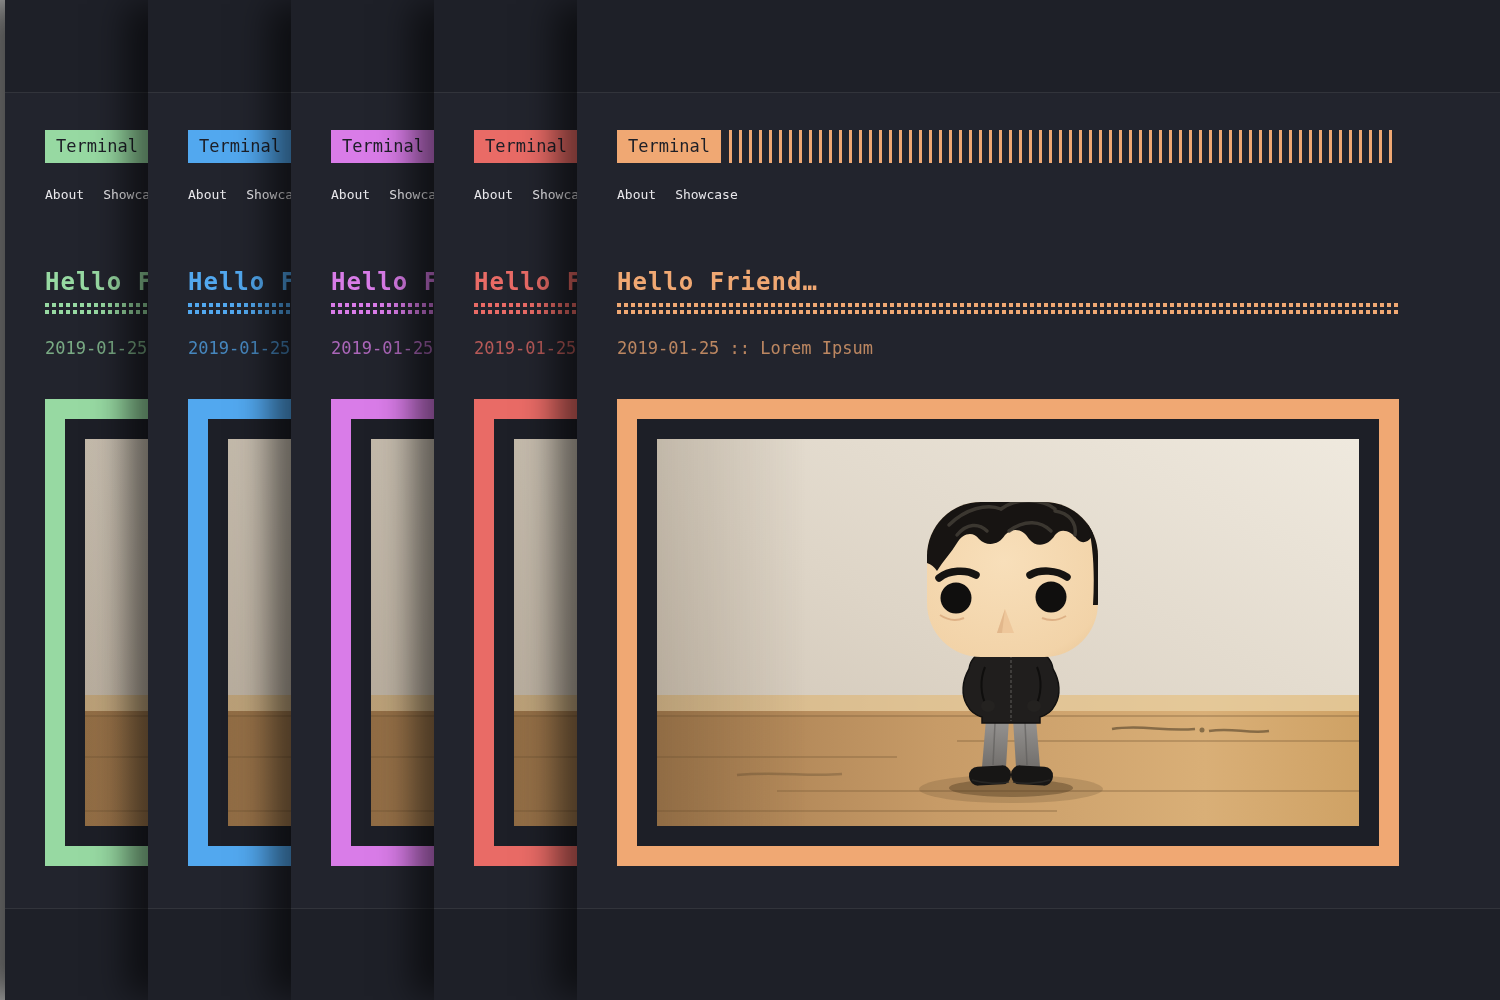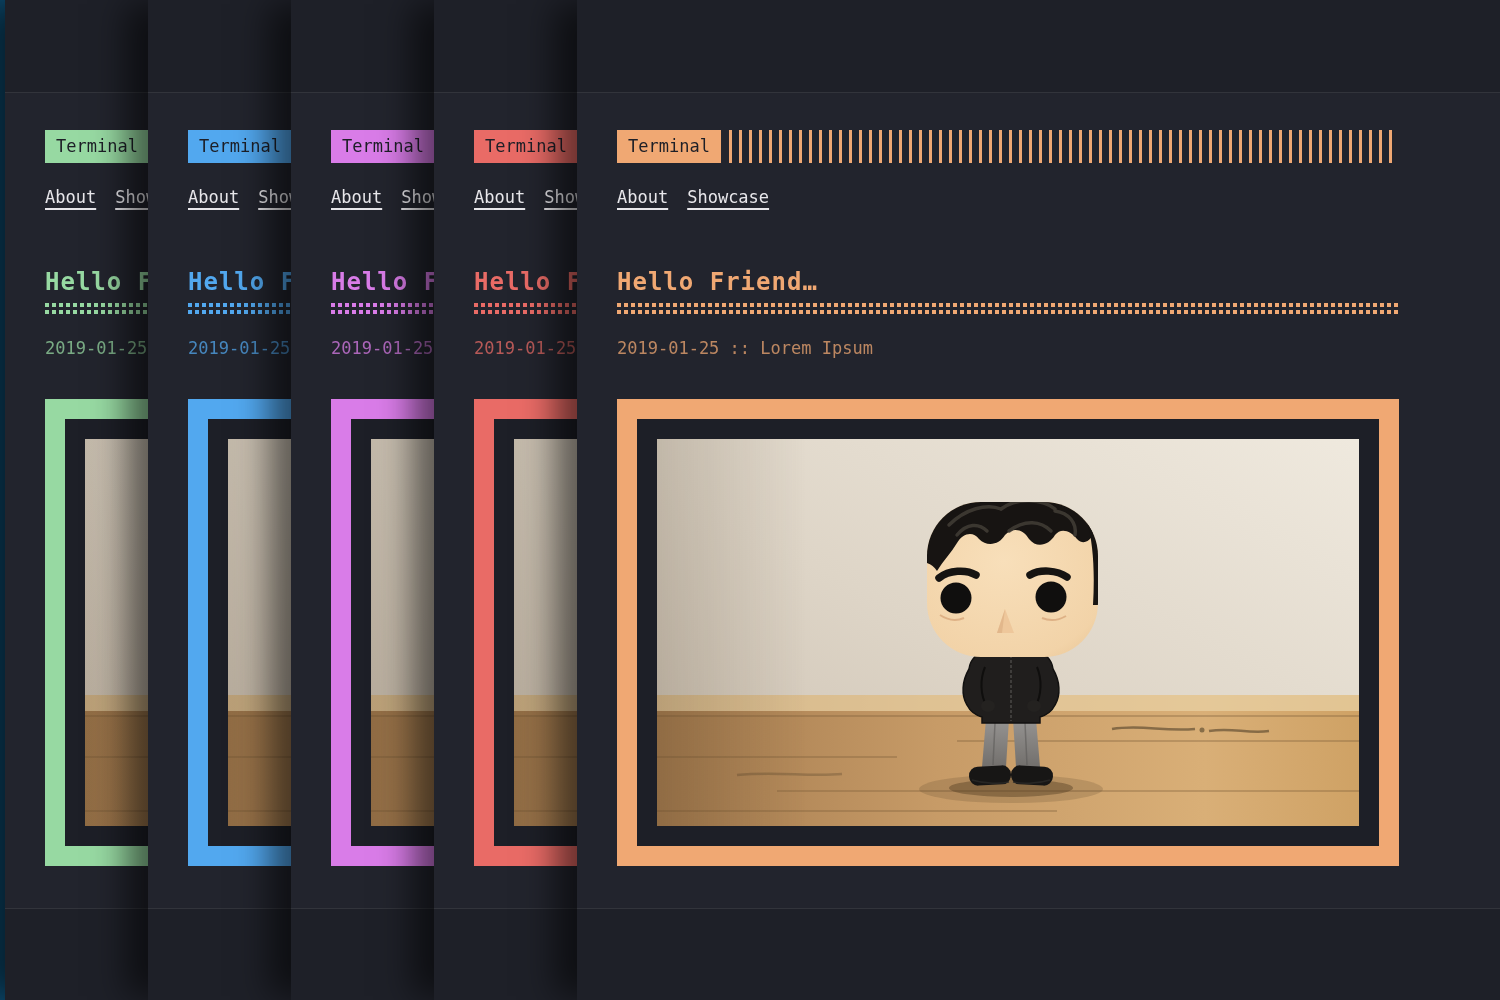--- a/index.html
+++ b/index.html
@@ -1,18 +1,18 @@
 <!DOCTYPE html>
 <html><head>
 <meta charset="utf-8">
 <style>
   html,body{margin:0;padding:0;background:#16181f;}
   #stage{
     position:relative;width:1500px;height:1000px;overflow:hidden;
-    background:#0c4a6e;font-family:"DejaVu Sans Mono","Liberation Mono",monospace;
+    background:#a3a3a3;font-family:"DejaVu Sans Mono","Liberation Mono",monospace;
   }
   .panel{
     position:absolute;top:0;height:1000px;width:923px;
     background:#22242d;
     box-shadow:-26px 0 32px -4px rgba(0,0,0,.55);
   }
   .panel::before{ 
     content:"";position:absolute;left:0;right:0;top:0;height:92px;
     background:rgba(0,0,0,.10);border-bottom:1px solid rgba(255,255,255,.09);
   }
@@ -25,21 +25,21 @@
   .logo-badge{
     display:inline-block;background:var(--accent);color:#1d1f27;
     font-size:17px;line-height:33px;padding:0 11px;white-space:nowrap;
   }
   .logo-stripes{
     flex:1;margin-left:8px;
     background:repeating-linear-gradient(90deg,var(--accent) 0 3px,transparent 3px 10px);
   }
   .nav{position:absolute;top:187px;left:0;display:flex;gap:19px;}
   .nav a{
-    color:#e8e7eb;font-size:17px;text-decoration:underline;
+    color:#e8e7eb;font-size:13px;
     text-decoration-thickness:2px;text-underline-offset:5px;cursor:pointer;
   }
   .post-title{
     position:absolute;top:268px;left:0;margin:0;
     color:var(--accent);font-size:24px;font-weight:bold;letter-spacing:1px;white-space:nowrap;
   }
   .dots{position:absolute;top:303px;left:0;width:782px;}
   .dot-row{
     height:4px;width:100%;
     background:repeating-linear-gradient(90deg,var(--accent) 0 4px,transparent 4px 7px);

